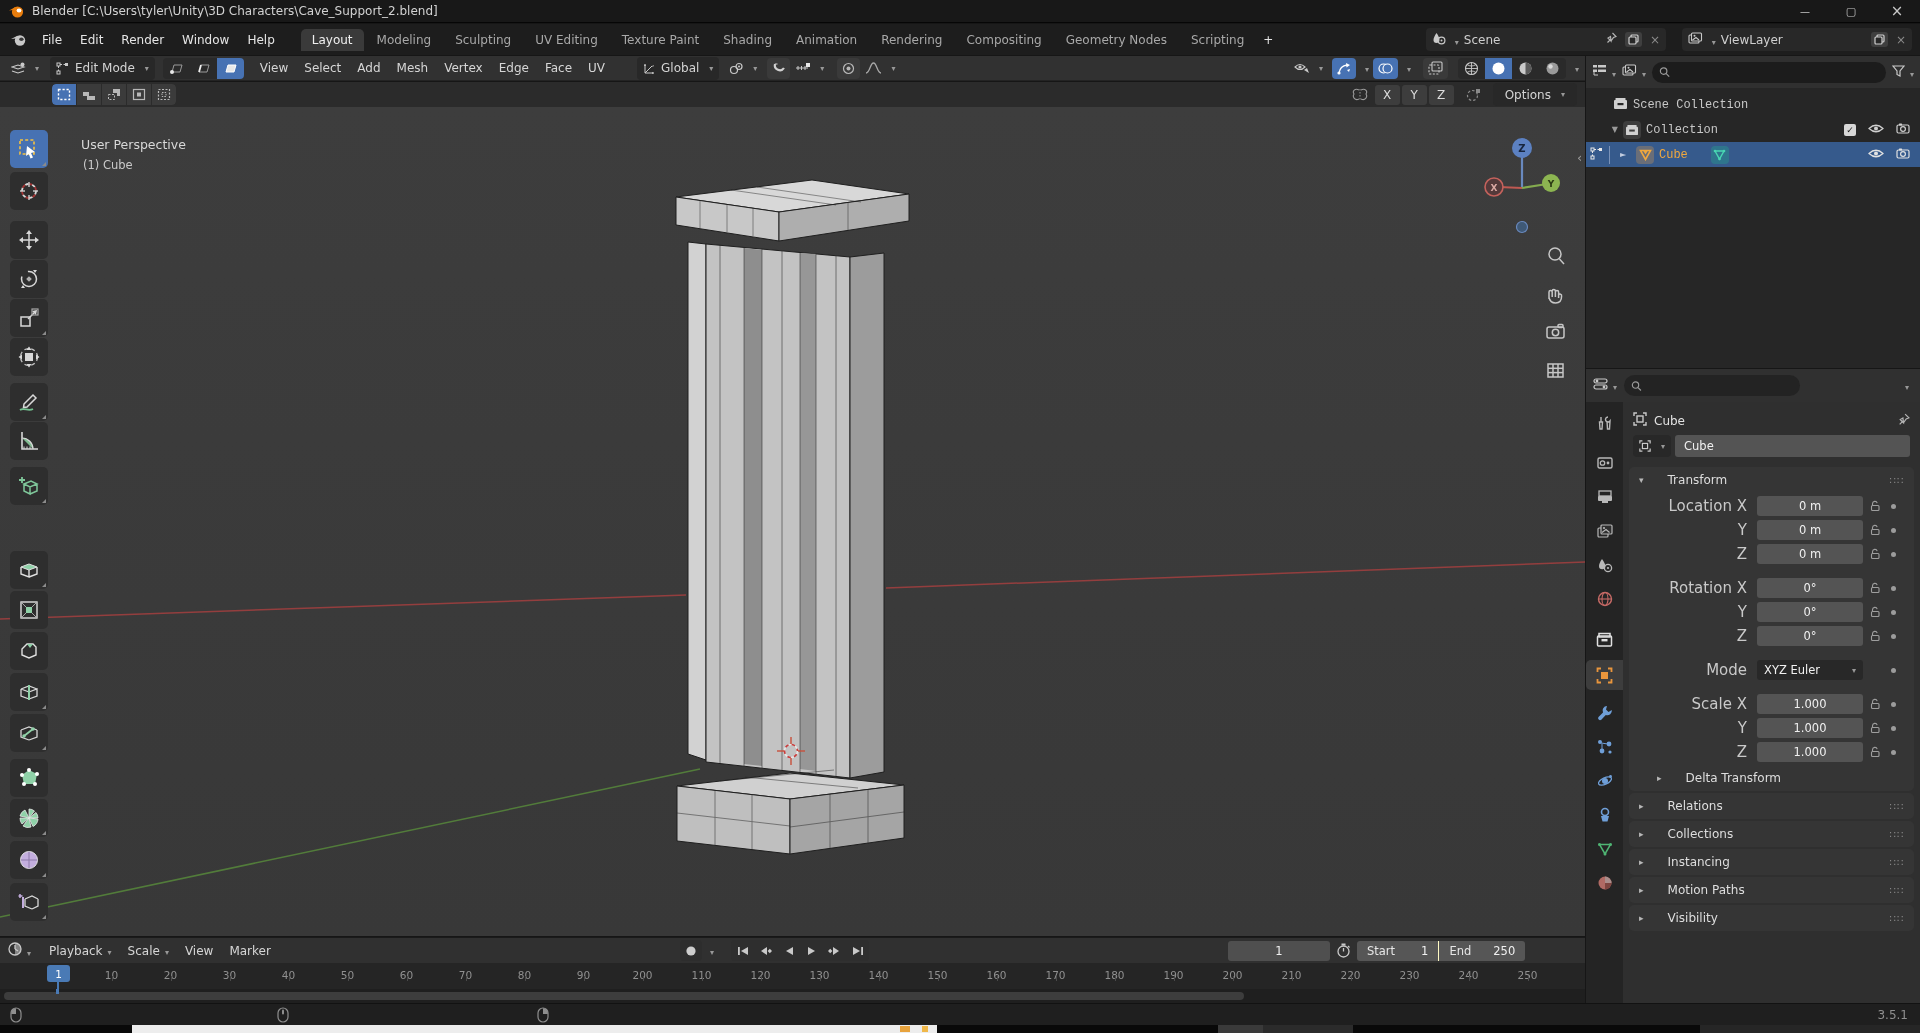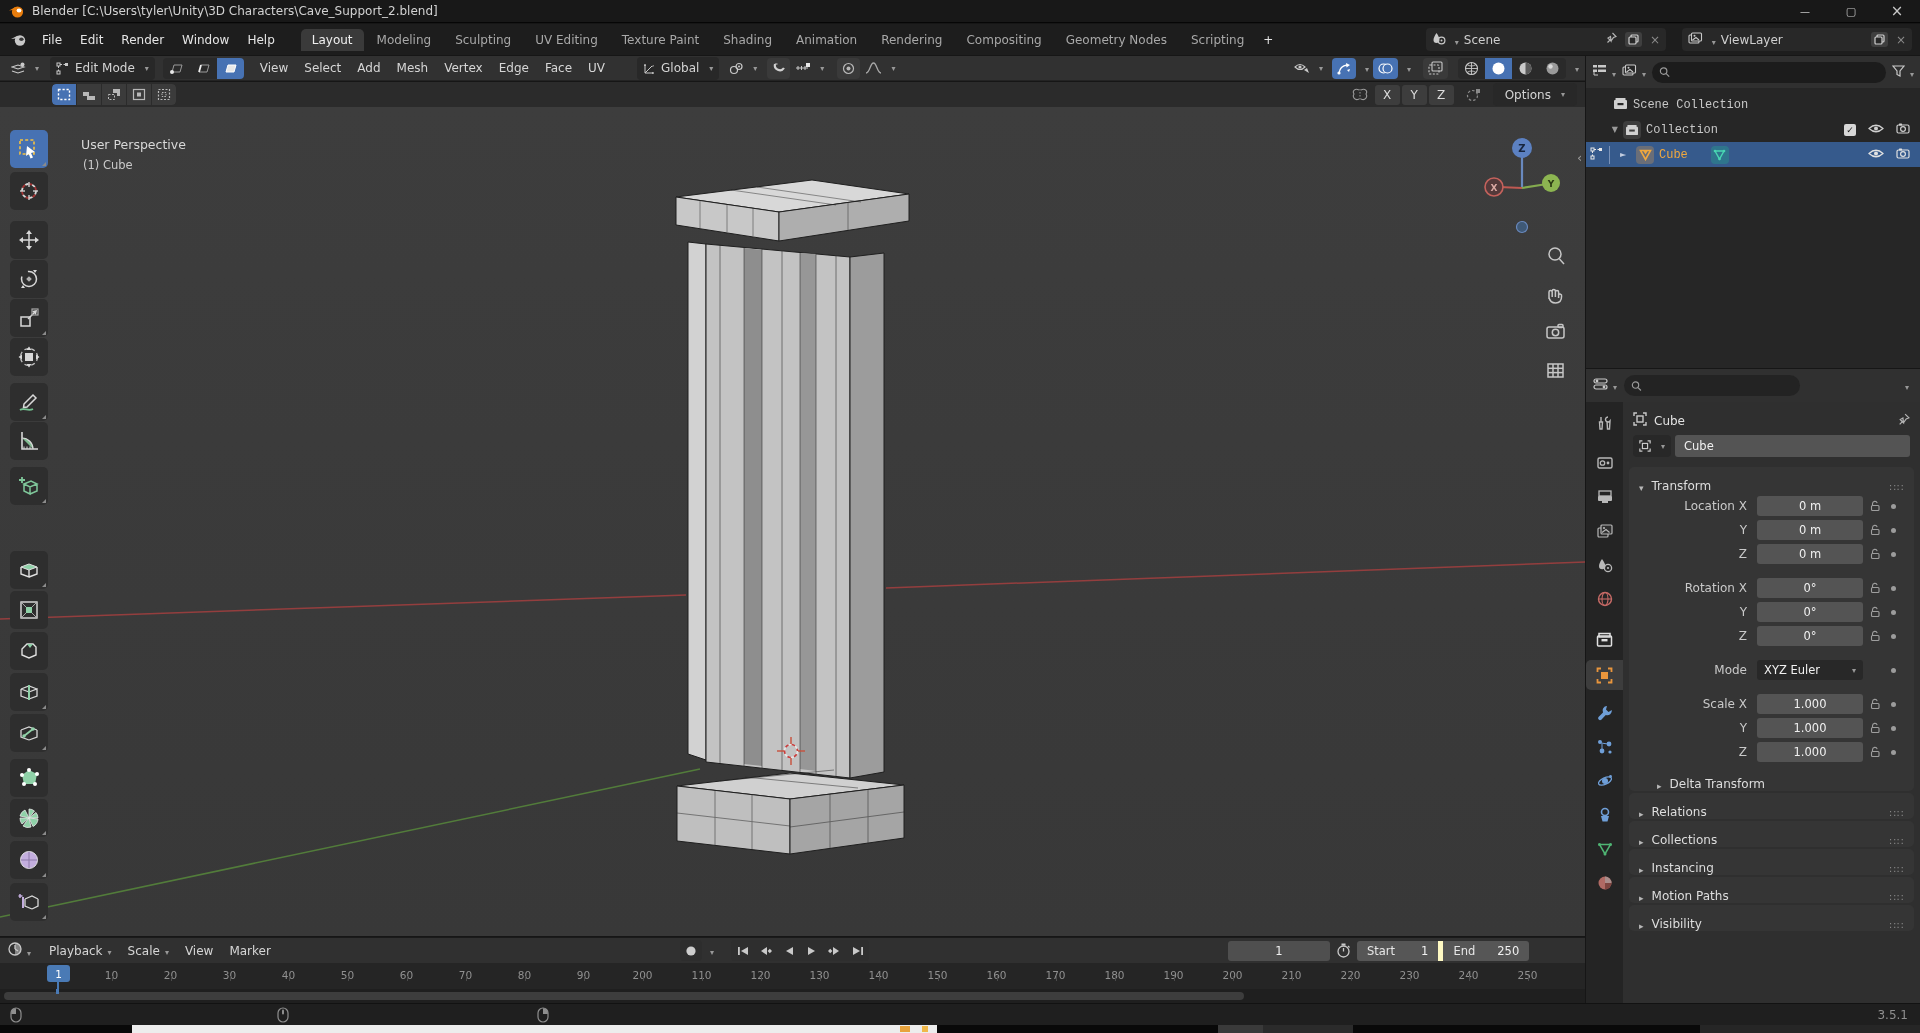--- a/index.html
+++ b/index.html
@@ -55,27 +55,27 @@
   .obcheck::after{content:"✓";font-size:9px;color:#1d1d1d;font-weight:bold;}
   .iconbox{width:18px;height:18px;border-radius:4px;display:flex;align-items:center;justify-content:center;}
   
   #properties{left:1586px;top:369px;width:334px;height:634px;background:#2f2f2f;}
   #prop-header{height:33px;background:#303030;display:flex;align-items:center;padding:0 7px;gap:7px;}
   #prop-tabs{position:absolute;left:0;top:33px;width:37px;height:601px;background:#242424;}
   .ptab{position:absolute;left:0;width:37px;height:30px;display:flex;align-items:center;justify-content:center;}
   .ptab.active{background:#3d3d3d;border-radius:5px 0 0 5px;}
   .pcontent{position:absolute;left:37px;top:33px;width:297px;height:601px;}
   .panel{background:#353535;border-radius:5px;margin:2px 6px;}
-  .phead{height:26px;display:flex;align-items:flex-end;padding:0 10px;color:#dedede;}
+  .phead{height:26px;display:flex;align-items:center;padding:0 10px;color:#dedede;gap:16px;}
   .phead::before{content:"▸";font-size:9px;color:#b8b8b8;margin-right:8px;}
   .phead.open::before{content:"▾";}
   .grip{margin-left:auto;color:#8a8a8a;font-size:10px;letter-spacing:1px;}
   .grip::after{content:"∷∷";}
   .trow{display:flex;align-items:center;height:22px;margin:2px 8px 2px 0;}
-  .tlabel{width:128px;text-align:right;padding-right:10px;color:#c9c9c9;font-size:12px;}
+  .tlabel{width:128px;text-align:right;padding-right:10px;color:#c9c9c9;font-size:15px;}
   .tfield{width:106px;height:20px;background:#545454;border-radius:3px;color:#f0f0f0;display:flex;align-items:center;justify-content:center;font-size:11.5px;}
   .trow.mode .tfield{background:#282828;justify-content:space-between;padding:0 7px;}
   .lockw{width:24px;display:flex;justify-content:center;}
   .kdot{width:5px;height:5px;border-radius:50%;background:#9c9c9c;margin-left:4px;}
   .gap8{height:8px;}
   
   #tl-header{left:0;top:937px;width:1585px;height:26px;background:#303030;display:flex;align-items:center;border-top:1px solid #1a1a1a;}
   #tl-ruler{left:0;top:963px;width:1585px;height:26px;background:#252525;overflow:hidden;}
   #ticks{position:absolute;left:82px;top:0;display:flex;justify-content:flex-end;}
   .tick{width:59px;text-align:center;color:#909090;font-size:10.5px;padding-top:6px;position:relative;}
@@ -1102,21 +1102,21 @@
       <span class="tlfield" style="width:102px;background:#4f4f4f;">1</span>
       <span style="display:flex;">
           <svg width="15" height="15" viewBox="0 0 15 15">
             <circle cx="7.5" cy="8.5" r="5.5" fill="none" stroke="#c9c9c9" stroke-width="1.3"></circle>
             <rect x="5.5" y="0.5" width="4" height="2" fill="#c9c9c9"></rect>
             <path d="M7.5 8.5 L7.5 5" stroke="#c9c9c9" stroke-width="1.3"></path>
             <path d="M12 3 l1.5 1.5" stroke="#c9c9c9" stroke-width="1.3"></path>
           </svg>
         </span>
       <span style="display:flex;background:#565656;border-radius:3px;overflow:hidden;height:20px;">
-        <span class="row" style="padding:0 10px;gap:26px;border-right:5px solid #fef9c3;">
+        <span class="row" style="padding:0 10px;gap:26px;border-right:1px solid #fef9c3;">
           <span class="dim" style="color:#e6e6e6;font-size:11.5px;">Start</span>
           <span style="color:#f0f0f0;font-size:11.5px;">1</span>
         </span>
         <span class="row" style="padding:0 10px;gap:22px;">
           <span style="color:#e6e6e6;font-size:11.5px;">End</span>
           <span style="color:#f0f0f0;font-size:11.5px;">250</span>
         </span>
       </span>
     </span>
   </div>

